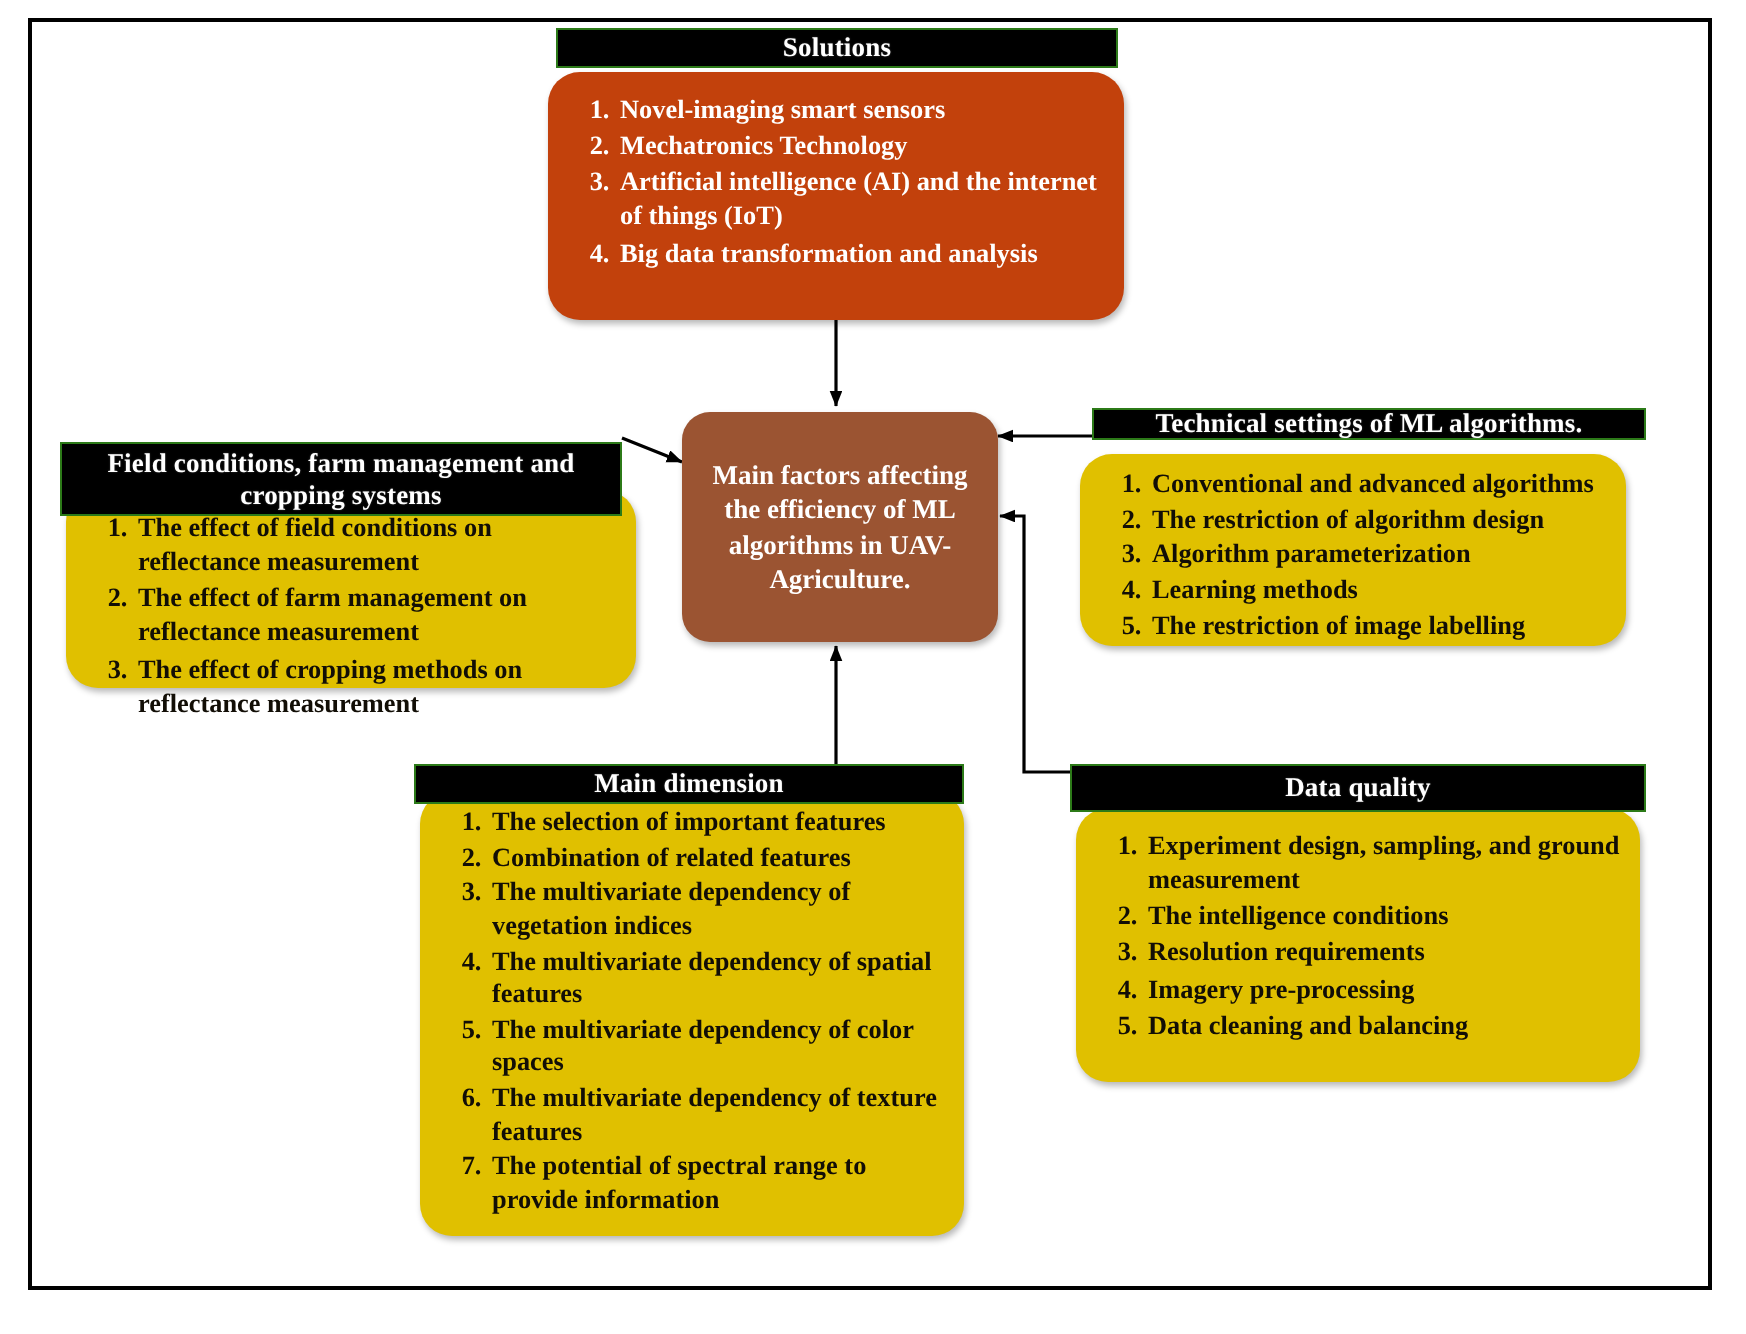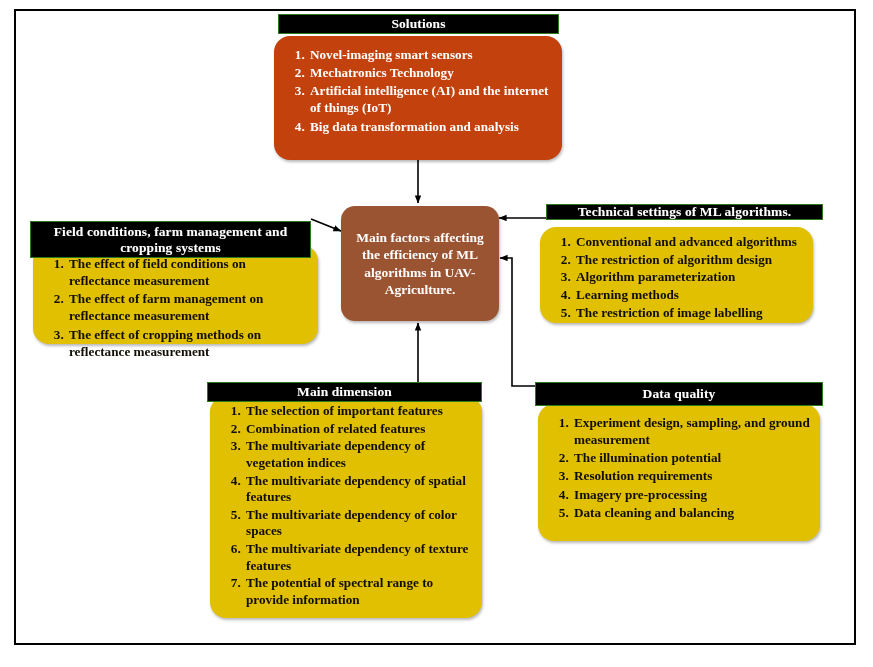--- a/index.html
+++ b/index.html
@@ -201,21 +201,21 @@
     </div>
   </div>
 
   <div class="node">
     <div class="title-bar" style="left:535px; top:382px; width:288px; height:24px;">
       <span>Data quality</span>
     </div>
     <div class="panel yellow" style="left:538px; top:404px; width:282px; height:137px;">
       <ol class="items yellow-list">
         <li>Experiment design, sampling, and ground measurement</li>
-        <li>The illumination potential</li>
+        <li>The intelligence conditions</li>
         <li>Resolution requirements</li>
         <li>Imagery pre-processing</li>
         <li>Data cleaning and balancing</li>
       </ol>
     </div>
   </div>
 
 </div>
 
 </body></html>

